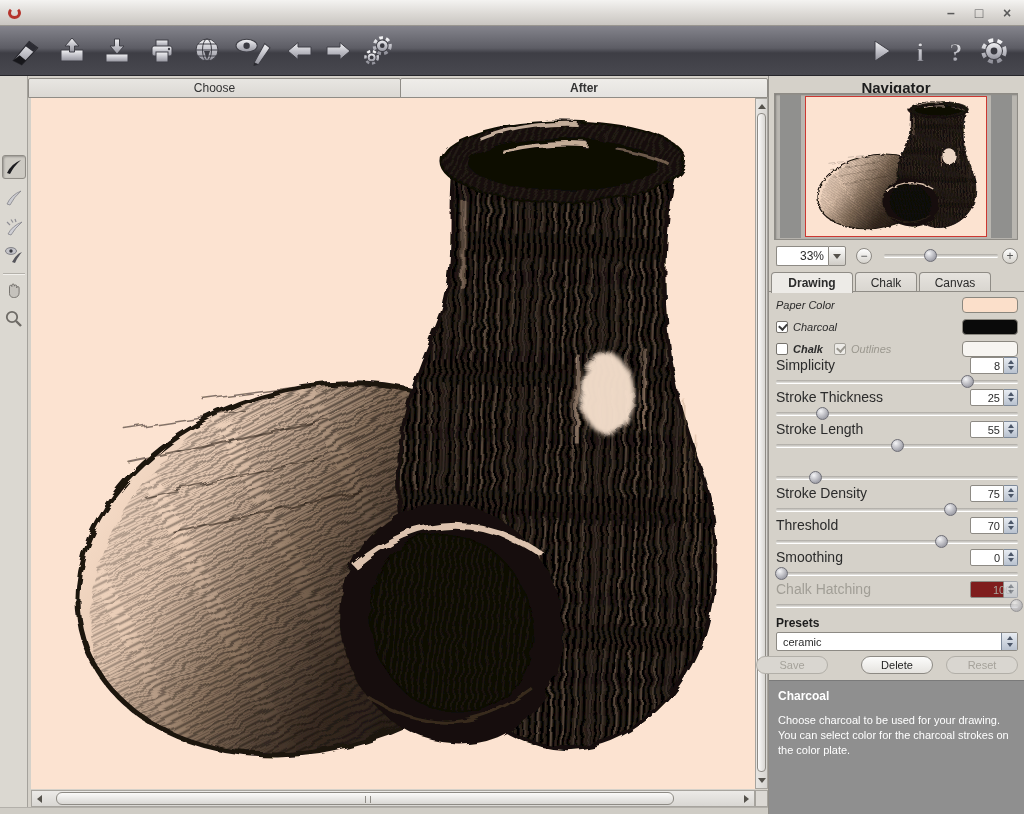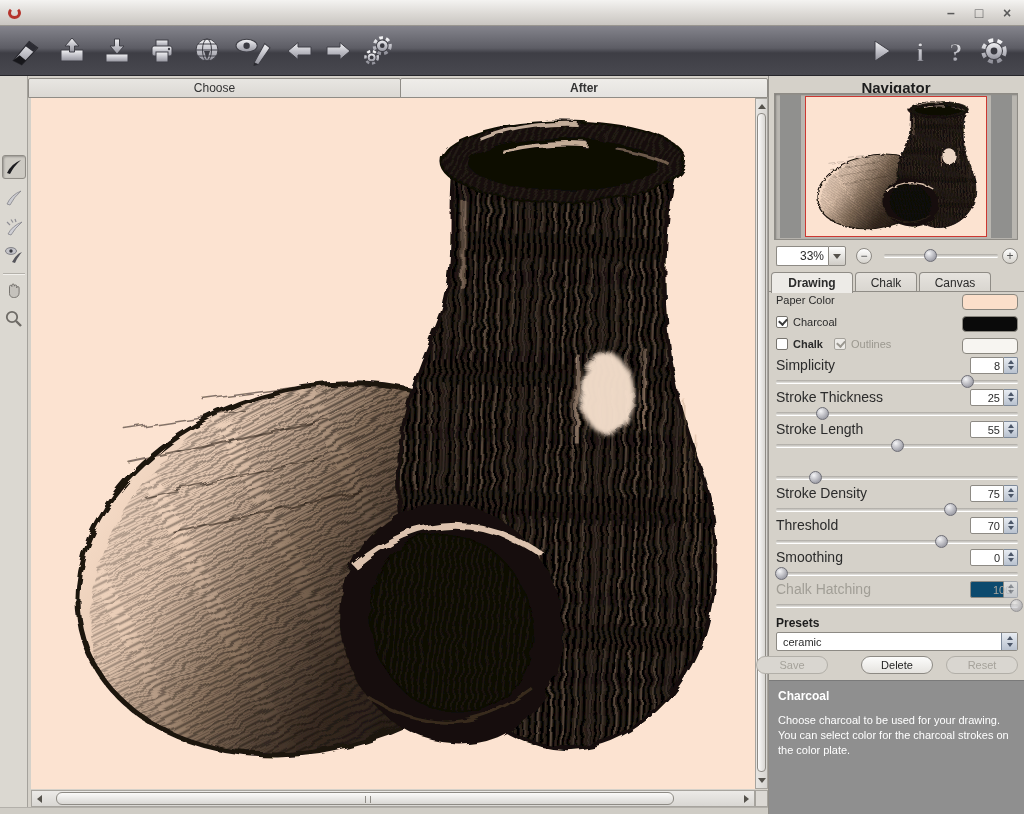--- a/index.html
+++ b/index.html
@@ -67,38 +67,38 @@
   .thumb { position:absolute; top:0; width:13px; height:13px; margin-left:-6px; border-radius:50%; border:1px solid #6e6e76;
     background:radial-gradient(circle at 35% 30%, #f4f4f6, #a3a3ab 70%, #8b8b94); }
 
   
   .ptab { position:absolute; top:272px; height:20px; display:flex; align-items:center; justify-content:center; font-size:12px;
     background:linear-gradient(#e6e3de,#d8d5cf); border:1px solid #8f8c86; border-bottom:none; border-radius:4px 4px 0 0; color:#2b2b2b; }
   .ptab.active { background:#edebe7; font-weight:bold; z-index:2; height:21px; }
   #ptab-line { left:768px; top:291px; width:256px; height:1px; background:#8f8c86; }
 
   
-  .crow { position:absolute; left:776px; width:242px; height:22px; display:flex; gap:5px; }
+  .crow { position:absolute; left:776px; width:242px; height:22px; display:flex; align-items:center; gap:5px;font-style:italic; }
   .swatch { margin-left:auto; width:56px; height:16px; border:1px solid #8a877f; border-radius:4px; }
   .cb { width:12px; height:12px; background:#fff; border:1px solid #77746e; border-radius:2px; position:relative; }
   .cb.checked::after { content:""; position:absolute; left:2px; top:1px; width:6px; height:4px; border-left:2px solid #3a3a3a; border-bottom:2px solid #3a3a3a; transform:rotate(-48deg); }
   .cb.dis { border-color:#a5a29b; background:#eceae6; }
   .cb.dis::after { border-color:#9a978f; }
   .dis-label { color:#9b988f; }
 
   
   .param { position:absolute; left:776px; width:242px; height:32px; }
   .prow { display:flex; align-items:center; height:18px; }
   .plabel { font-size:14px; }
   .numwrap { margin-left:auto; display:flex; }
   .numbox { width:34px; height:17px; background:#fff; border:1px solid #8d8a84; border-radius:2px 0 0 2px; text-align:right; padding:2px 3px 0 0; font-size:11px; }
   .spin { width:14px; height:17px; border:1px solid #7e8a9a; border-left:none; border-radius:0 2px 2px 0; background:linear-gradient(#e8ecf2,#b9c2cf); display:flex; flex-direction:column; align-items:center; justify-content:space-evenly; }
   .pslider { position:absolute; left:0; right:0; top:19px; height:13px; }
   .param.disabled .plabel { color:#a19e96; }
-  .param.disabled .numbox { color:#a9a69e; background:#0c4a6e;padding-left:22px; }
+  .param.disabled .numbox { color:#a9a69e; background:#7f1d1d;padding-left:22px; }
   .param.disabled .spin { opacity:.55; }
   .param.disabled .thumb { opacity:.6; }
 
   
   #presets-title { left:776px; top:616px; font-weight:bold; font-size:12px; color:#1d1d1d; }
   #preset-combo { left:776px; top:632px; width:242px; height:19px; background:#fff; border:1px solid #8d8a84; border-radius:2px; display:flex; align-items:center; }
   #preset-combo .val { padding-left:6px; font-size:11px; }
   #preset-combo .cspin { margin-left:auto; width:16px; height:17px; background:linear-gradient(#e8ecf2,#b9c2cf); border-left:1px solid #7e8a9a; display:flex; flex-direction:column; align-items:center; justify-content:space-evenly; }
   .pillbtn { position:absolute; top:656px; width:72px; height:18px; border-radius:9px; font-size:11px; display:flex; align-items:center; justify-content:center;
     background:linear-gradient(#fcfcfb,#e5e3df); border:1px solid #8d8a84; color:#1e1e1e; }

